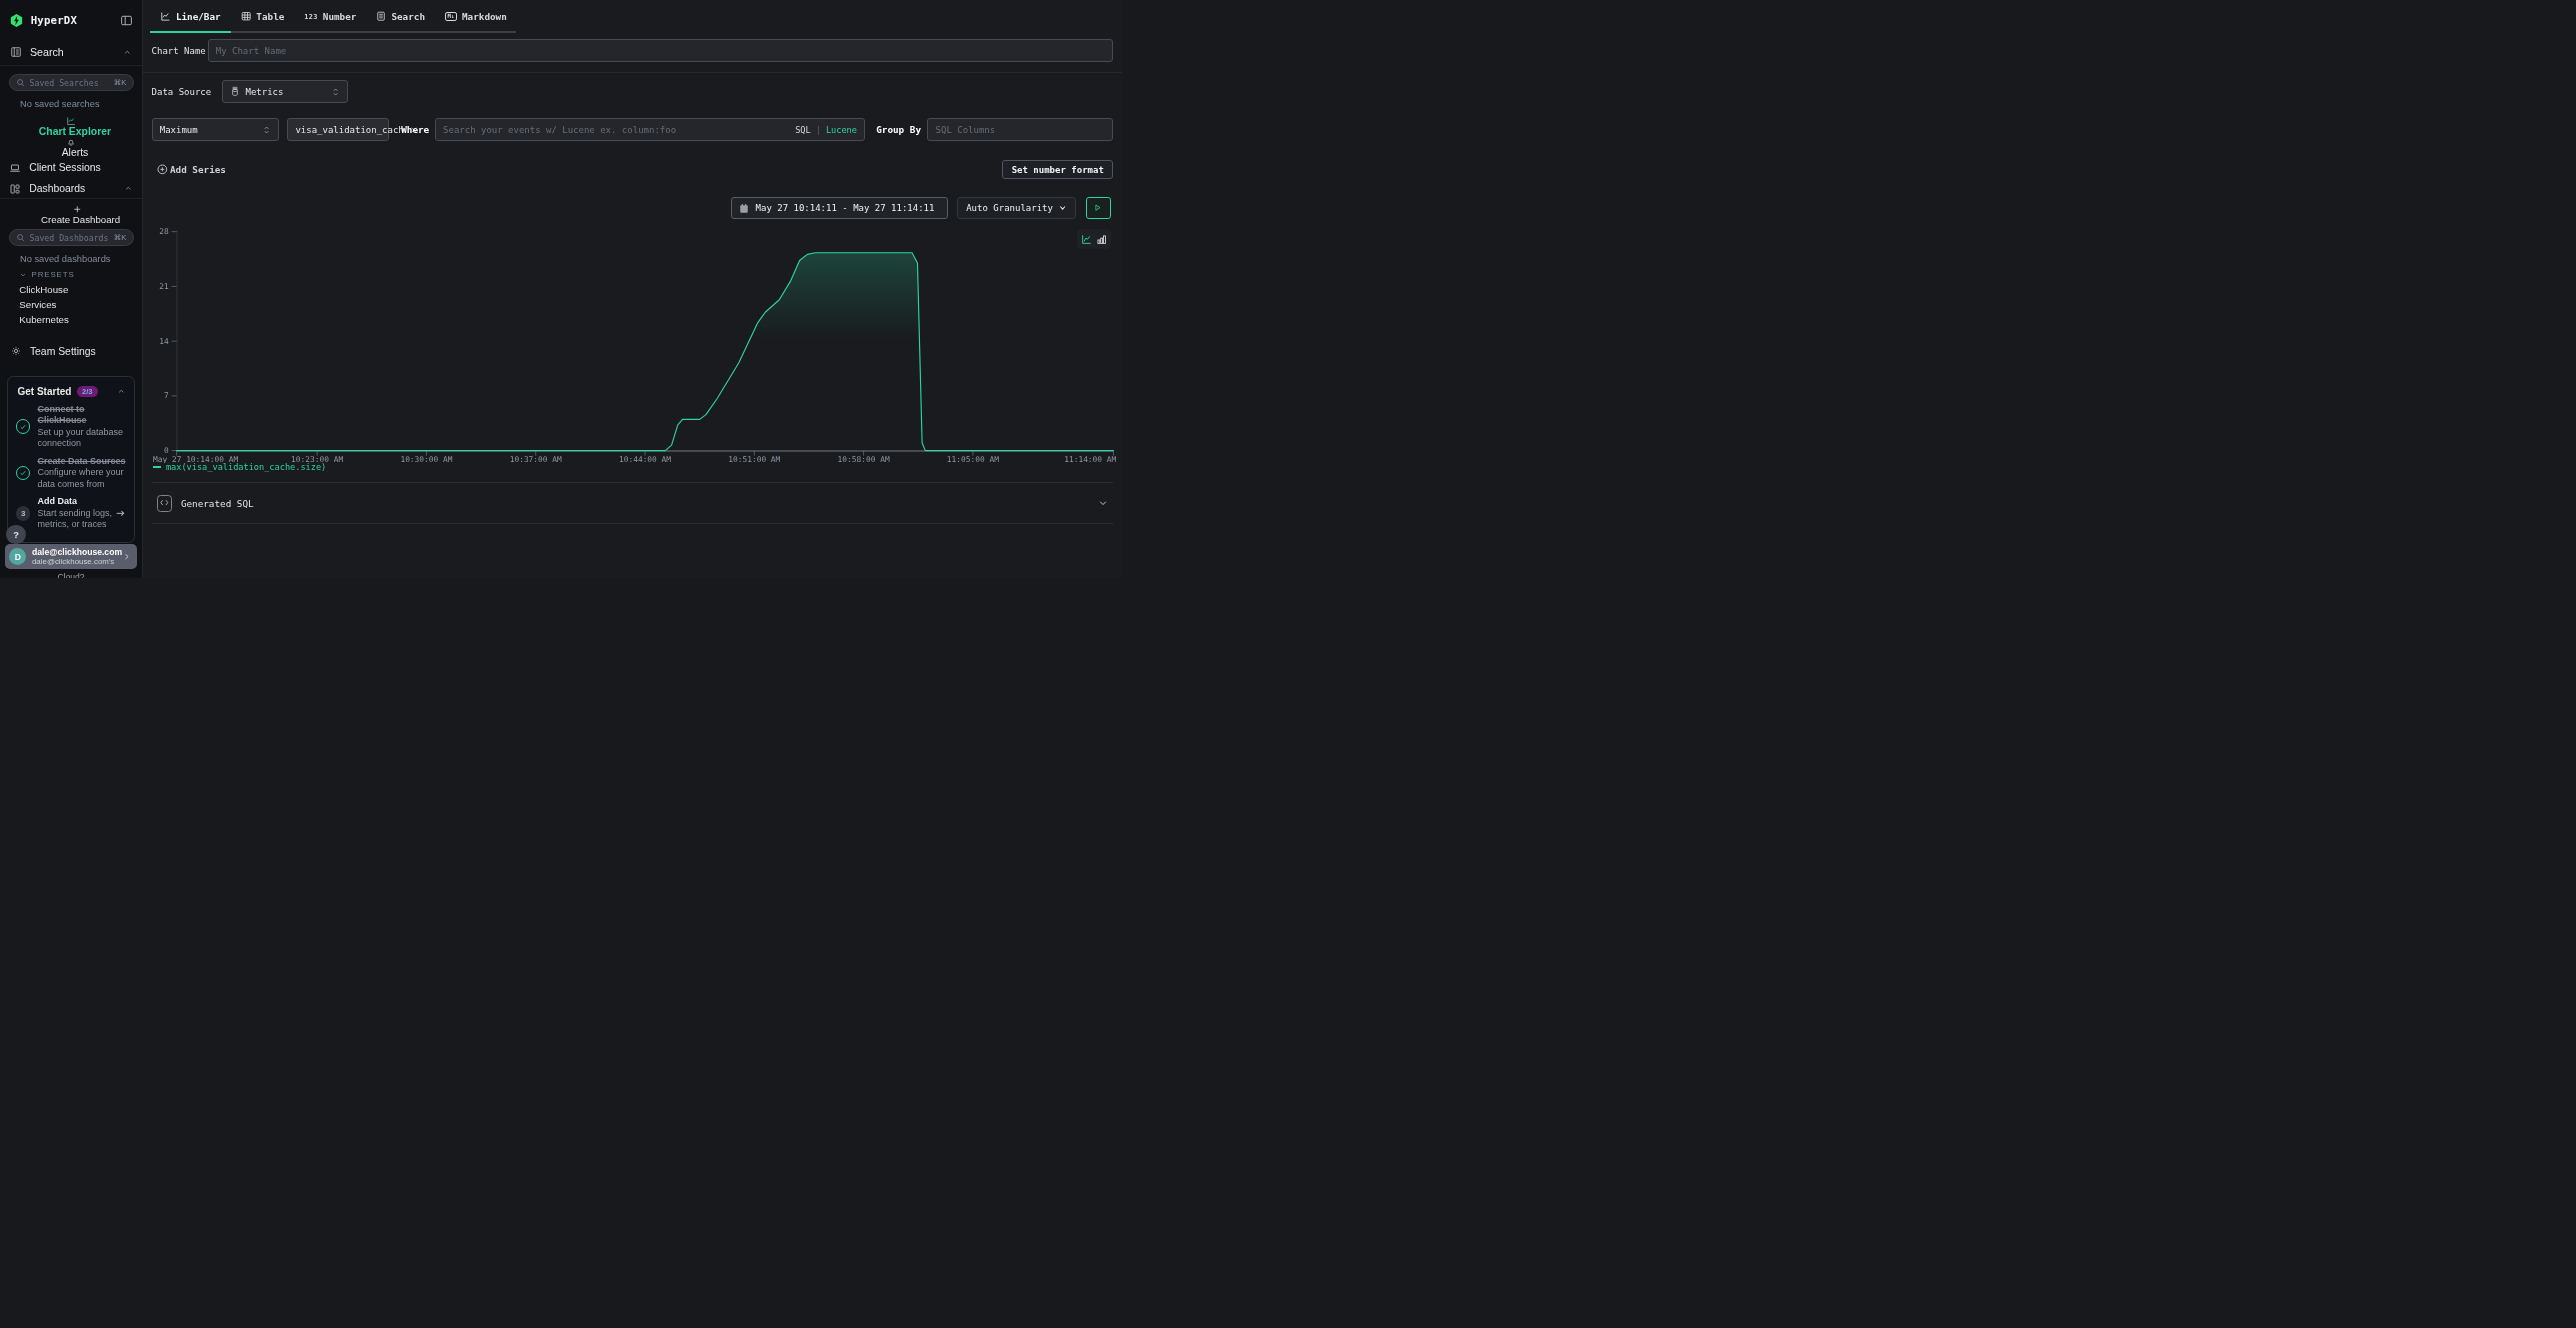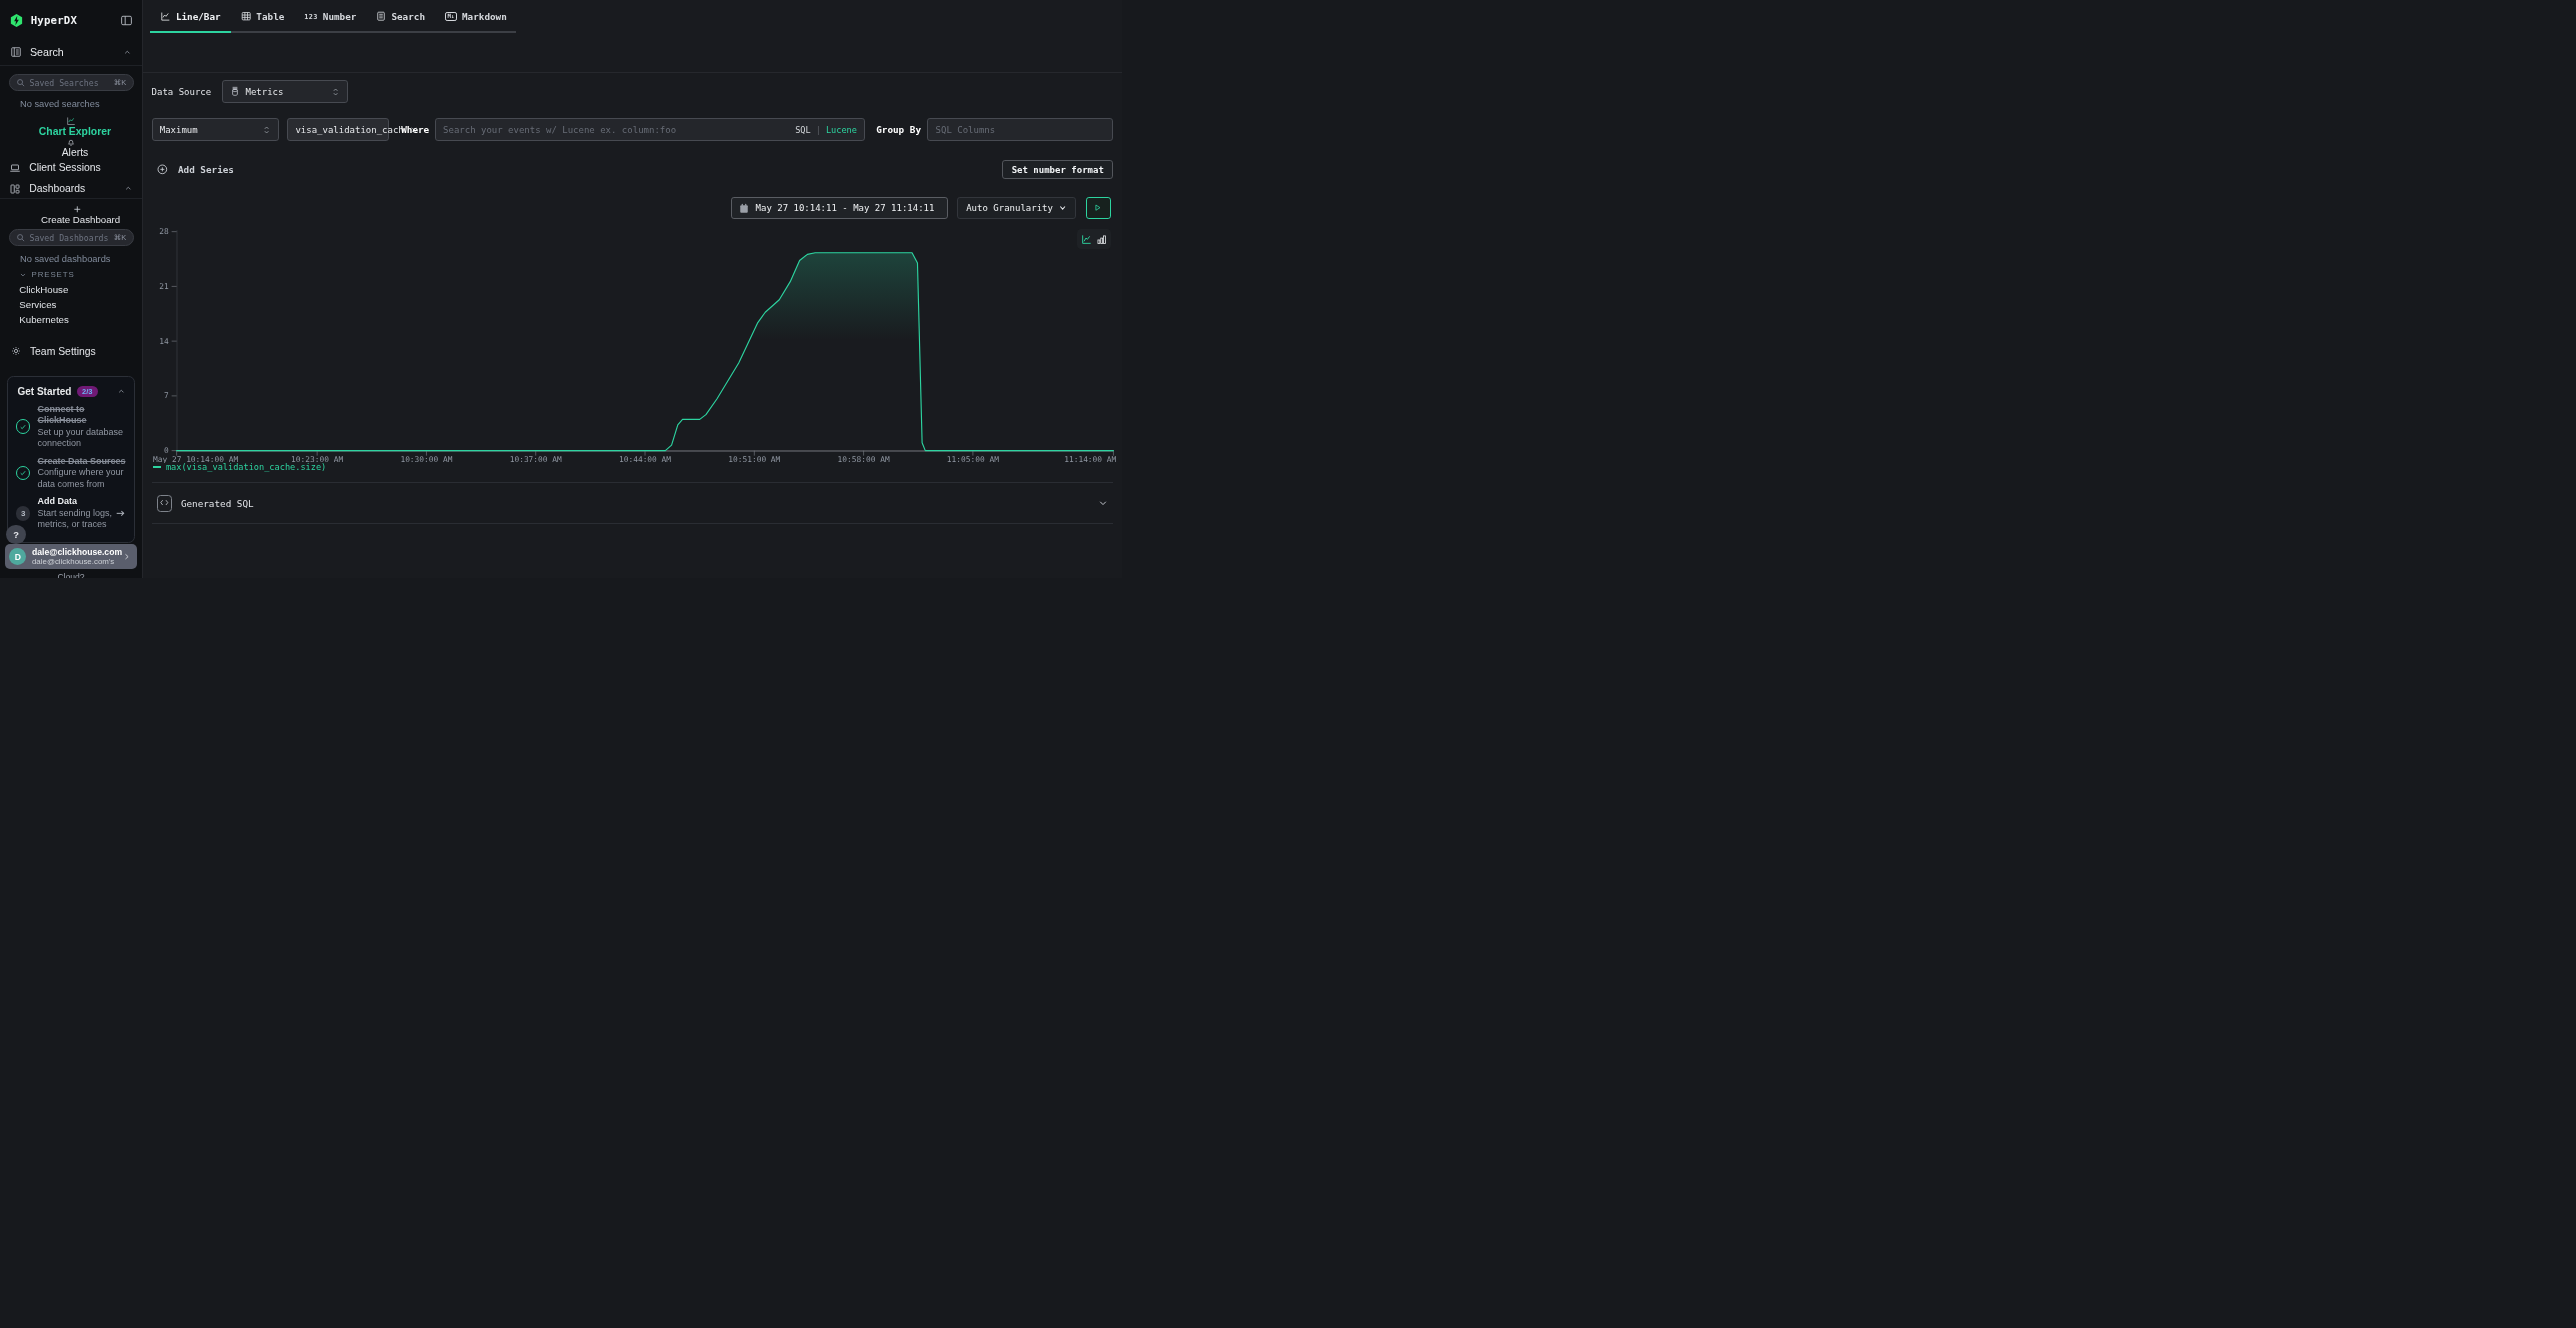--- a/index.html
+++ b/index.html
@@ -94,21 +94,21 @@
   .tag { background:#2a2c31; gap:6.4px; cursor:default; }
   .tag .x { color:#9ba1a9; display:flex; cursor:pointer; }
 
   .lucene-wrap { position:relative; display:flex; align-items:center; flex:1; }
   .lucene-wrap input { width:100%; padding-right:77px; }
   .lang-toggle { position:absolute; right:7.9px; font-family:"DejaVu Sans Mono", monospace; font-size:8.6px; display:flex; gap:5px; }
   .lang-sql { color:#d4d7db; cursor:pointer; }
   .lang-sep { color:#5a5e64; }
   .lang-lucene { color:#2dd4a0; cursor:pointer; }
 
-  .add-series { display:flex; align-items:center; gap:10px; color:#cdd1d7; font-family:"DejaVu Sans Mono", monospace; font-weight:bold; font-size:9.3px; margin-left:5.7px; cursor:pointer; }
+  .add-series { display:flex; align-items:center; gap:2px; color:#cdd1d7; font-family:"DejaVu Sans Mono", monospace; font-weight:bold; font-size:9.3px; margin-left:5.7px; cursor:pointer; }
   .btn-outline { margin-left:auto; height:19.3px; display:flex; align-items:center; padding:0 8.6px; border:0.7px solid #53565c; border-radius:2.9px; background:#1d2024; color:#f2f4f6; font-family:"DejaVu Sans Mono", monospace; font-weight:bold; font-size:9px; cursor:pointer; }
 
   .toolbar { position:absolute; top:197px; left:8.6px; right:11.4px; height:22px; display:flex; justify-content:flex-end; gap:9.3px; }
   .date-box { width:217px; height:22px; border:0.7px solid #5a5d63; border-radius:2.9px; background:#202327; display:flex; align-items:center; padding:0 7.2px; gap:6.4px; font-family:"DejaVu Sans Mono", monospace; font-size:9px; color:#f0f2f4; cursor:pointer; }
   .date-box .cal { color:#9ba0a8; display:flex; }
   .gran-box { width:119px; height:22px; border:0.7px solid #33363c; border-radius:2.9px; background:#1d2024; display:flex; align-items:center; padding:0 7.9px; font-family:"DejaVu Sans Mono", monospace; font-size:9px; color:#f0f2f4; cursor:pointer; }
   .gran-box .chev { margin-left:auto; color:#e3e5e9; display:flex; }
   .play-btn { width:25px; height:22px; border:0.7px solid #2dd4a0; border-radius:2.9px; background:#17211e; display:flex; align-items:center; justify-content:center; cursor:pointer; }
 
   .chart-toggle { position:absolute; top:229px; right:10.7px; width:34px; height:20px; background:#1e2125; border-radius:4.3px; display:flex; align-items:center; justify-content:center; gap:5px; }
@@ -356,20 +356,24 @@
             </svg>
           <span>Search</span>
         </div>
         <div class="tab">
           <span class="md-icon">M↓</span>
           <span>Markdown</span>
         </div>
       </div>
     </div>
 
+    <div class="frow" style="top:39px; height:23px;">
+      <span class="flabel" style="width:56px;">Chart Name</span>
+      <input class="tbox" style="flex: 1 1 0%;" placeholder="My Chart Name">
+    </div>
 
     <div class="hdivider" style="top:72px;"></div>
 
     <div class="frow" style="top:80px; height:23px;">
       <span class="flabel" style="width:70px;">Data Source</span>
       <div class="tbox selbox" style="width:126px; gap:5.7px;">
         <svg class="ic" width="10" height="10.7" viewBox="0 0 18 20" fill="none" stroke="#c6cbd3" stroke-width="1.4">
             <path d="M4.5 6.5h9M4.5 4.5h9M4.5 2.5h9"></path>
             <path d="M4.5 8.5v7c0 1.2 2 2 4.5 2s4.5-.8 4.5-2v-7"></path>
             <path d="M4.5 8.5c0 1.1 2 2 4.5 2s4.5-.9 4.5-2-2-2-4.5-2-4.5.9-4.5 2z"></path>

